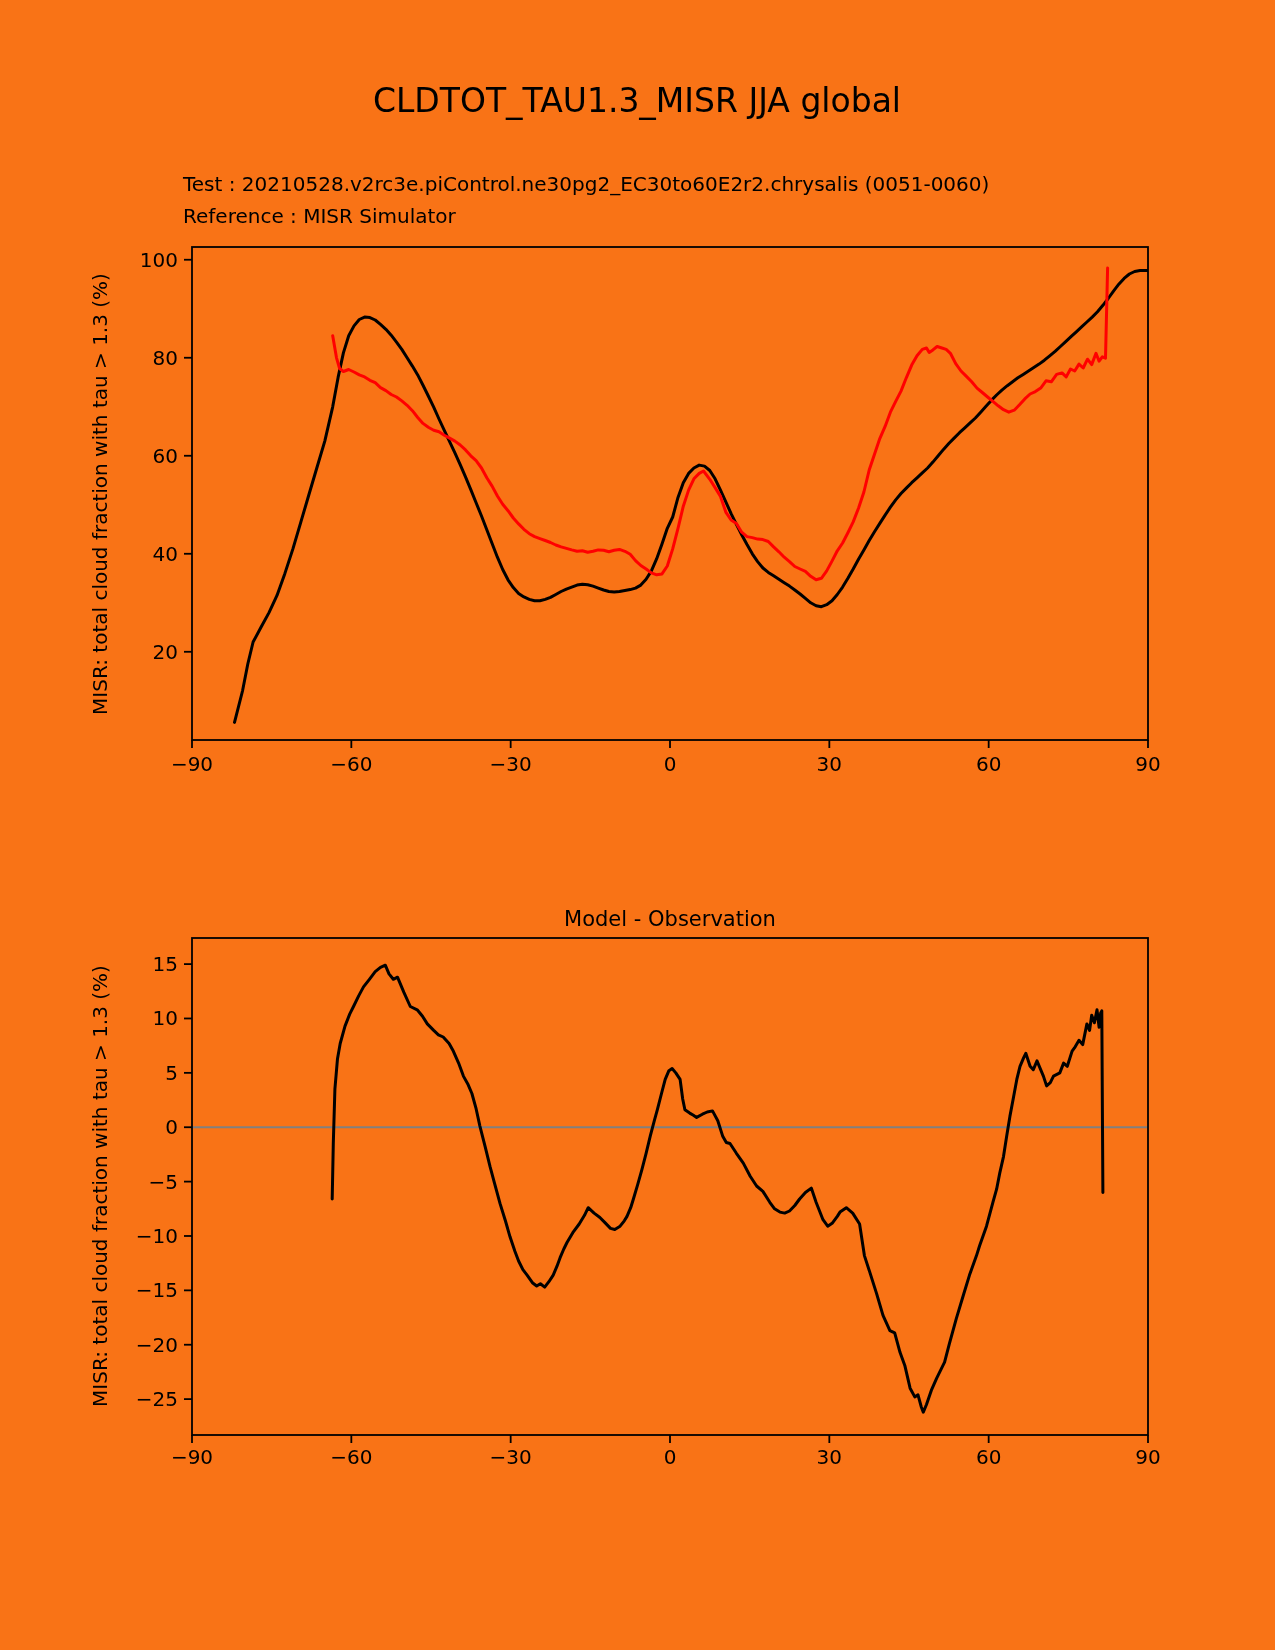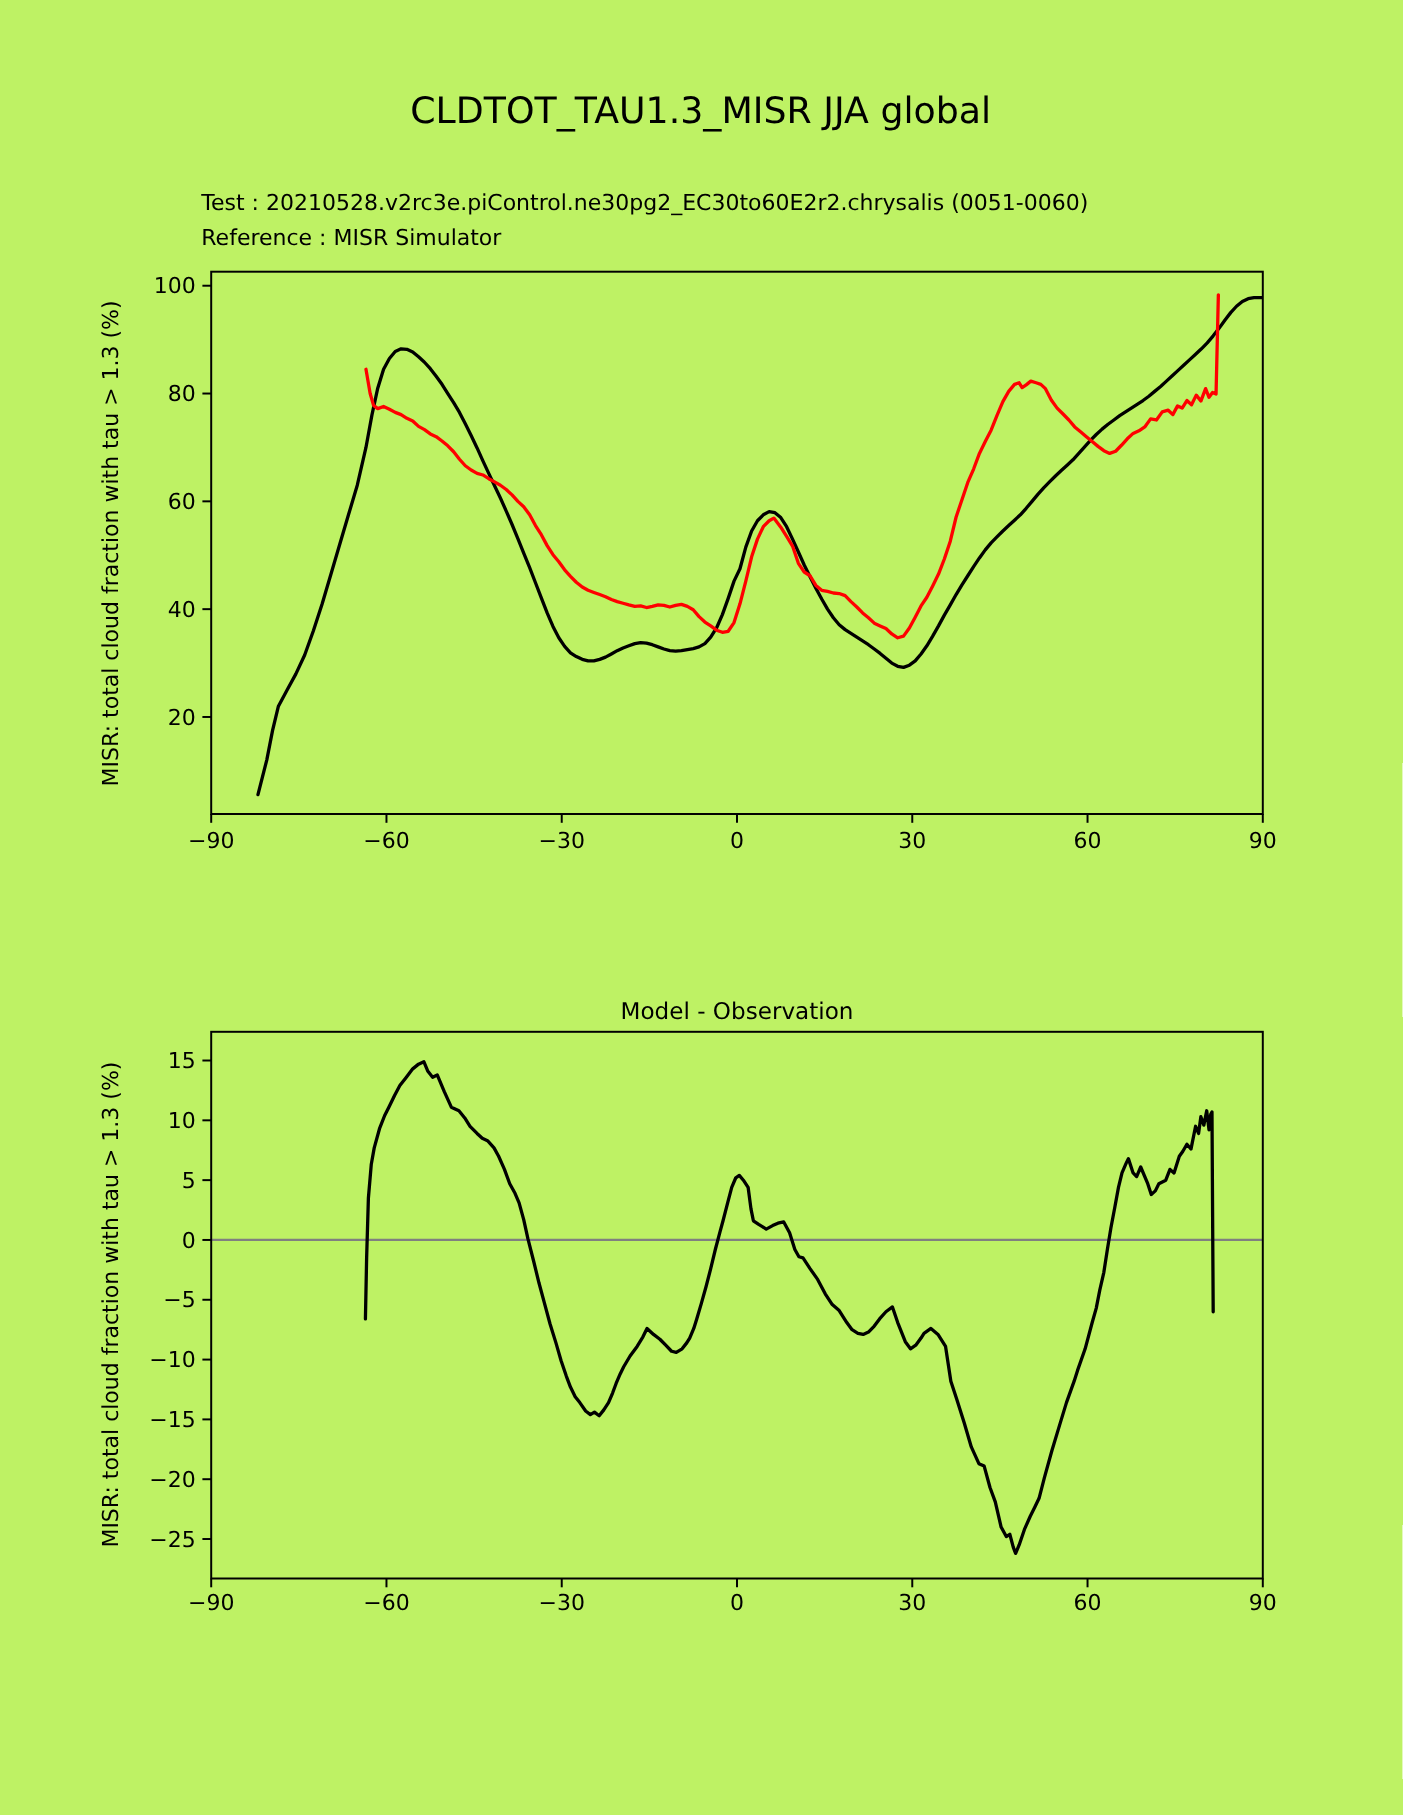--- a/index.html
+++ b/index.html
@@ -4,21 +4,21 @@
 <style>
   html, body {
     margin: 0;
     padding: 0;
     background: #ffffff;
   }
   .figure {
     position: relative;
     width: 1275px;
     height: 1650px;
-    background: #bef264;
+    background: #f97316;
     font-family: "DejaVu Sans", "Liberation Sans", sans-serif;
   }
   svg { display: block; }
   text {
     font-family: "DejaVu Sans", "Liberation Sans", sans-serif;
     fill: #000000;
   }
 </style>
 </head>
 <body>

